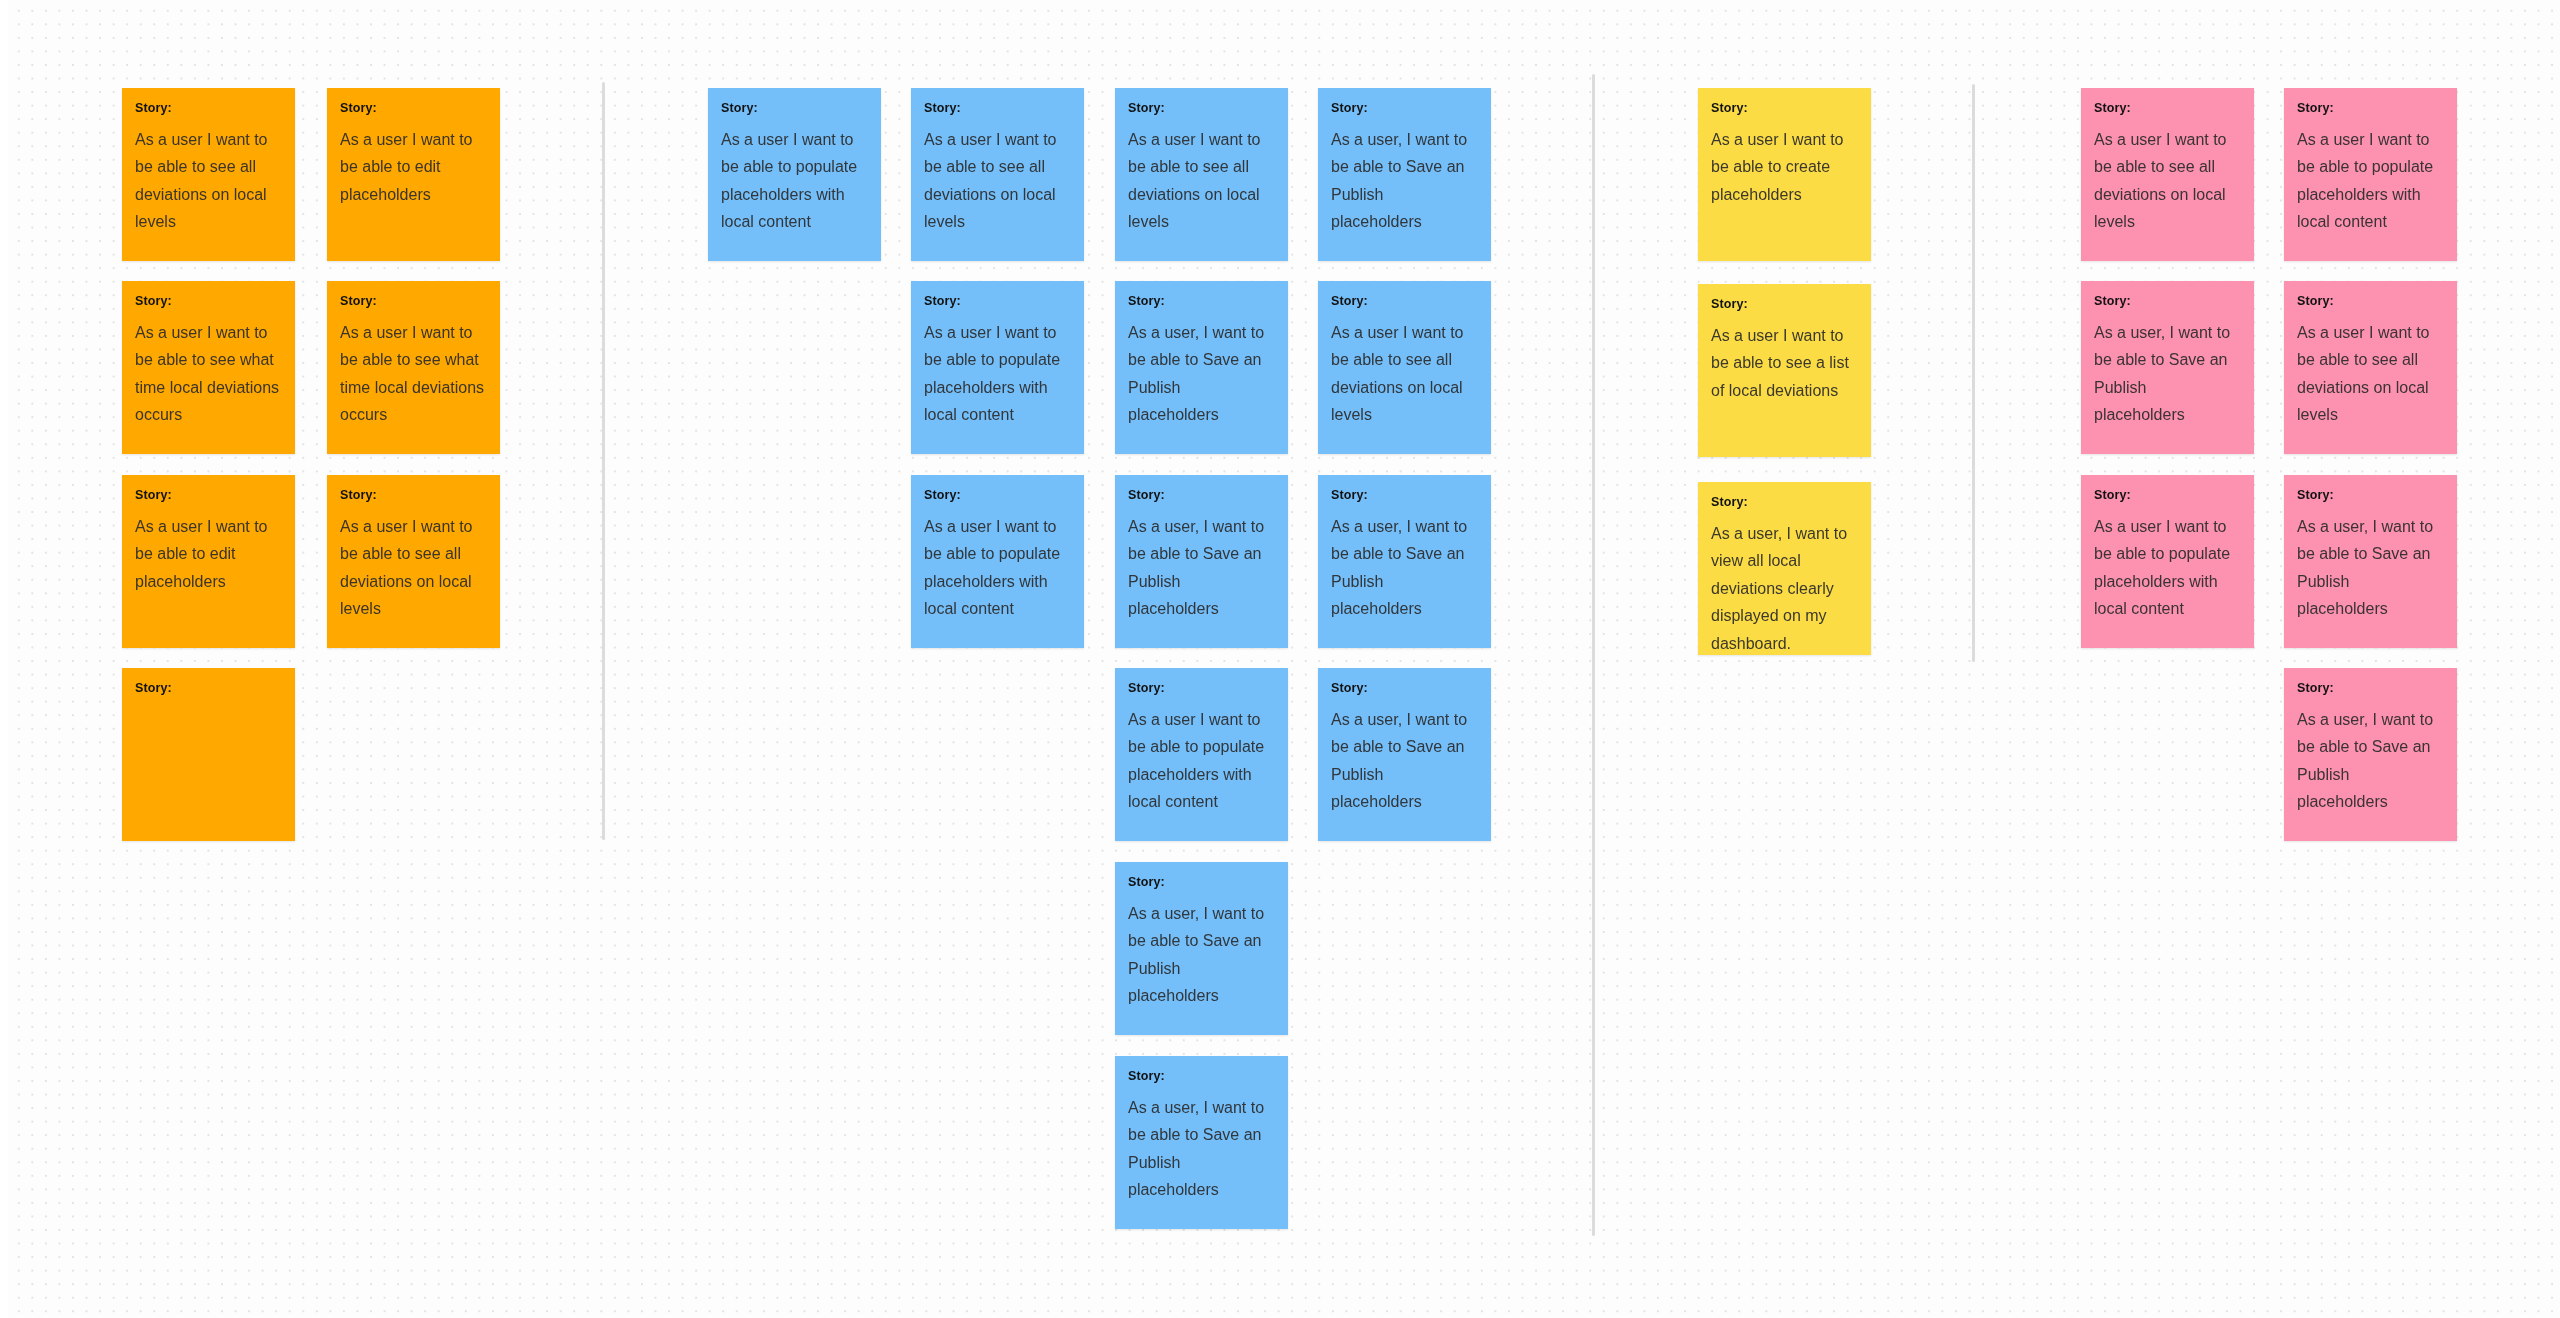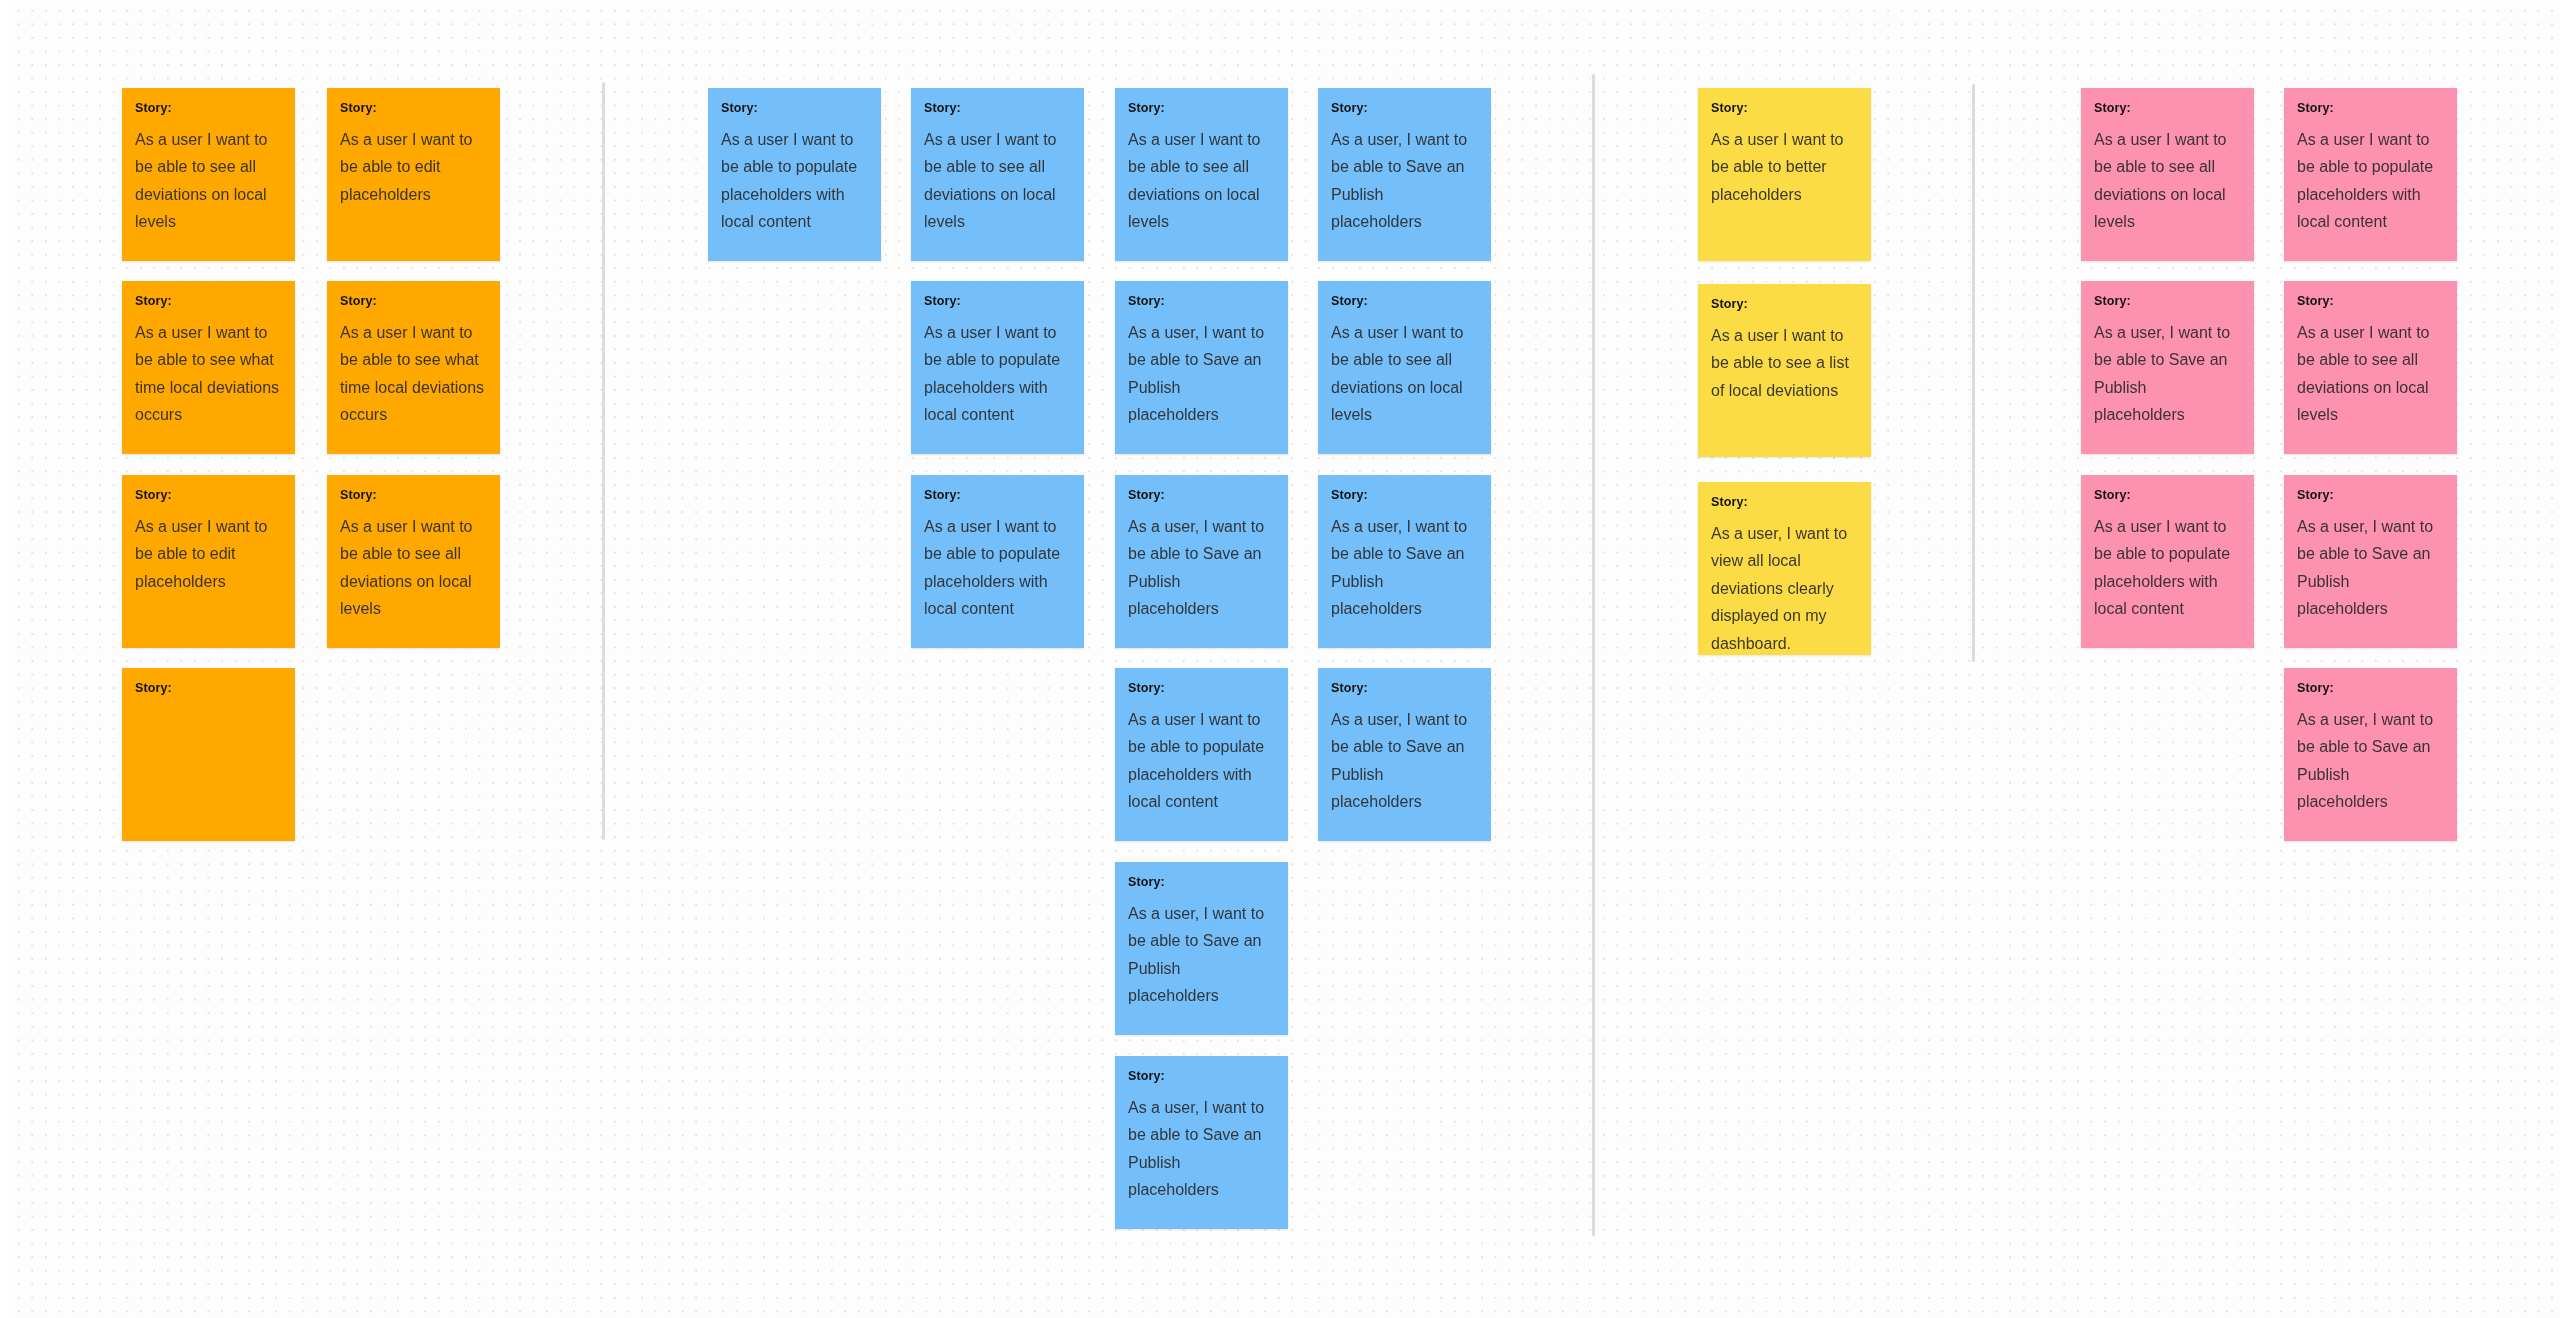--- a/index.html
+++ b/index.html
@@ -146,21 +146,21 @@
     <div class="note" style="left: 1107px; top: 862px; background: rgb(116, 191, 250);">
       <p class="note-title">Story:</p>
       <p class="note-body">As a user, I want to be able to Save an Publish placeholders</p>
     </div>
     <div class="note" style="left: 1107px; top: 1056px; background: rgb(116, 191, 250);">
       <p class="note-title">Story:</p>
       <p class="note-body">As a user, I want to be able to Save an Publish placeholders</p>
     </div>
     <div class="note" style="left: 1690px; top: 88px; background: rgb(252, 220, 68);">
       <p class="note-title">Story:</p>
-      <p class="note-body">As a user I want to be able to better placeholders</p>
+      <p class="note-body">As a user I want to be able to create placeholders</p>
     </div>
     <div class="note" style="left: 1690px; top: 284px; background: rgb(252, 220, 68);">
       <p class="note-title">Story:</p>
       <p class="note-body">As a user I want to be able to see a list of local deviations</p>
     </div>
     <div class="note" style="left: 1690px; top: 482px; background: rgb(252, 220, 68);">
       <p class="note-title">Story:</p>
       <p class="note-body">As a user, I want to view all local deviations clearly displayed on my dashboard.</p>
     </div>
     <div class="note" style="left: 2073px; top: 88px; background: rgb(252, 145, 176);">

